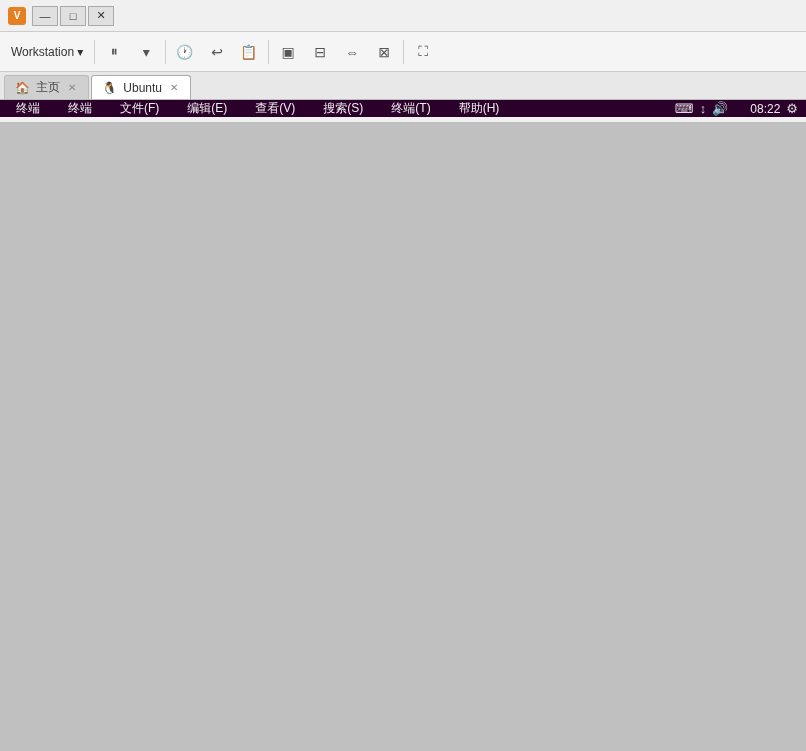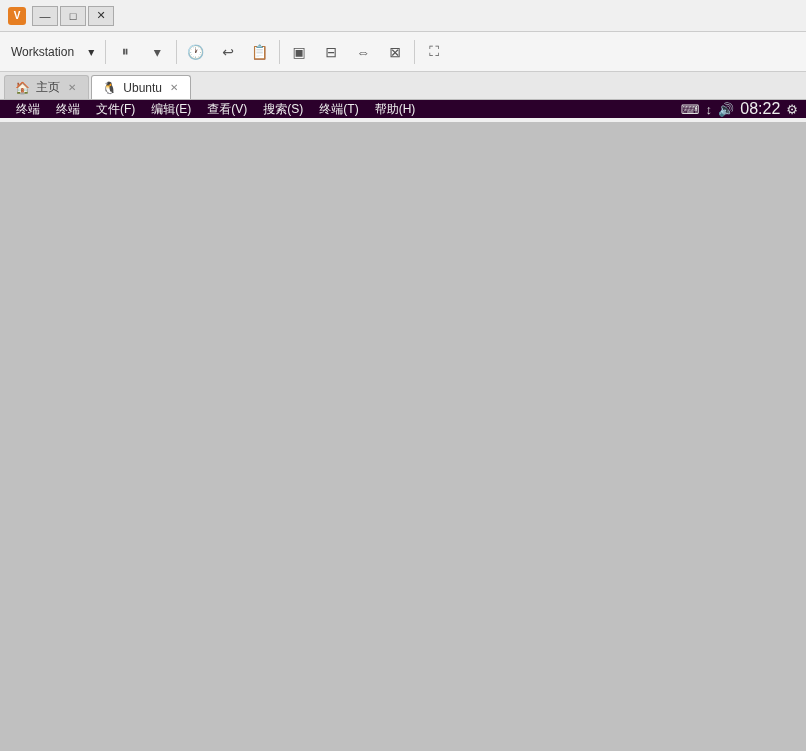--- a/index.html
+++ b/index.html
@@ -67,21 +67,21 @@
       gap: 2px;
     }
     .toolbar-btn {
       height: 30px;
       padding: 0 6px;
       background: transparent;
       border: 1px solid transparent;
       cursor: pointer;
       display: flex;
       align-items: center;
-      gap: 14px;
+      gap: 3px;
       font-size: 12px;
       color: #333;
       border-radius: 2px;
     }
     .toolbar-separator {
       width: 1px;
       height: 24px;
       background: #ccc;
       margin: 0 2px;
     }
@@ -141,21 +141,21 @@
 
     
     #ubuntu-topbar {
       background: #2b002b;
       height: 26px;
       display: flex;
       align-items: center;
       padding: 0 8px;
       color: #eee;
       font-size: 12px;
-      gap: 0;
+      gap: 12px;
     }
     .ubuntu-menu-item {
       padding: 0 8px;
       cursor: pointer;
       color: #eee;
       font-size: 12px;
     }
     .ubuntu-topbar-right {
       margin-left: auto;
       display: flex;
@@ -287,21 +287,21 @@
       <span class="ubuntu-menu-item">文件(F)</span>
       <span class="ubuntu-menu-item">编辑(E)</span>
       <span class="ubuntu-menu-item">查看(V)</span>
       <span class="ubuntu-menu-item">搜索(S)</span>
       <span class="ubuntu-menu-item">终端(T)</span>
       <span class="ubuntu-menu-item">帮助(H)</span>
       <div class="ubuntu-topbar-right">
         <span style="font-size:13px;">⌨</span>
         <span style="font-size:13px;">↕</span>
         <span style="font-size:13px;">🔊</span>
-        <span style="font-size:16px; color:#eee;">08:22</span>
+        <span style="font-size:12px; color:#eee;margin-left:16px;">08:22</span>
         <span style="font-size:13px;">⚙</span>
       </div>
     </div>
 
     <div style="display:flex; flex:1; overflow:hidden;">
 
       
       
 
       

